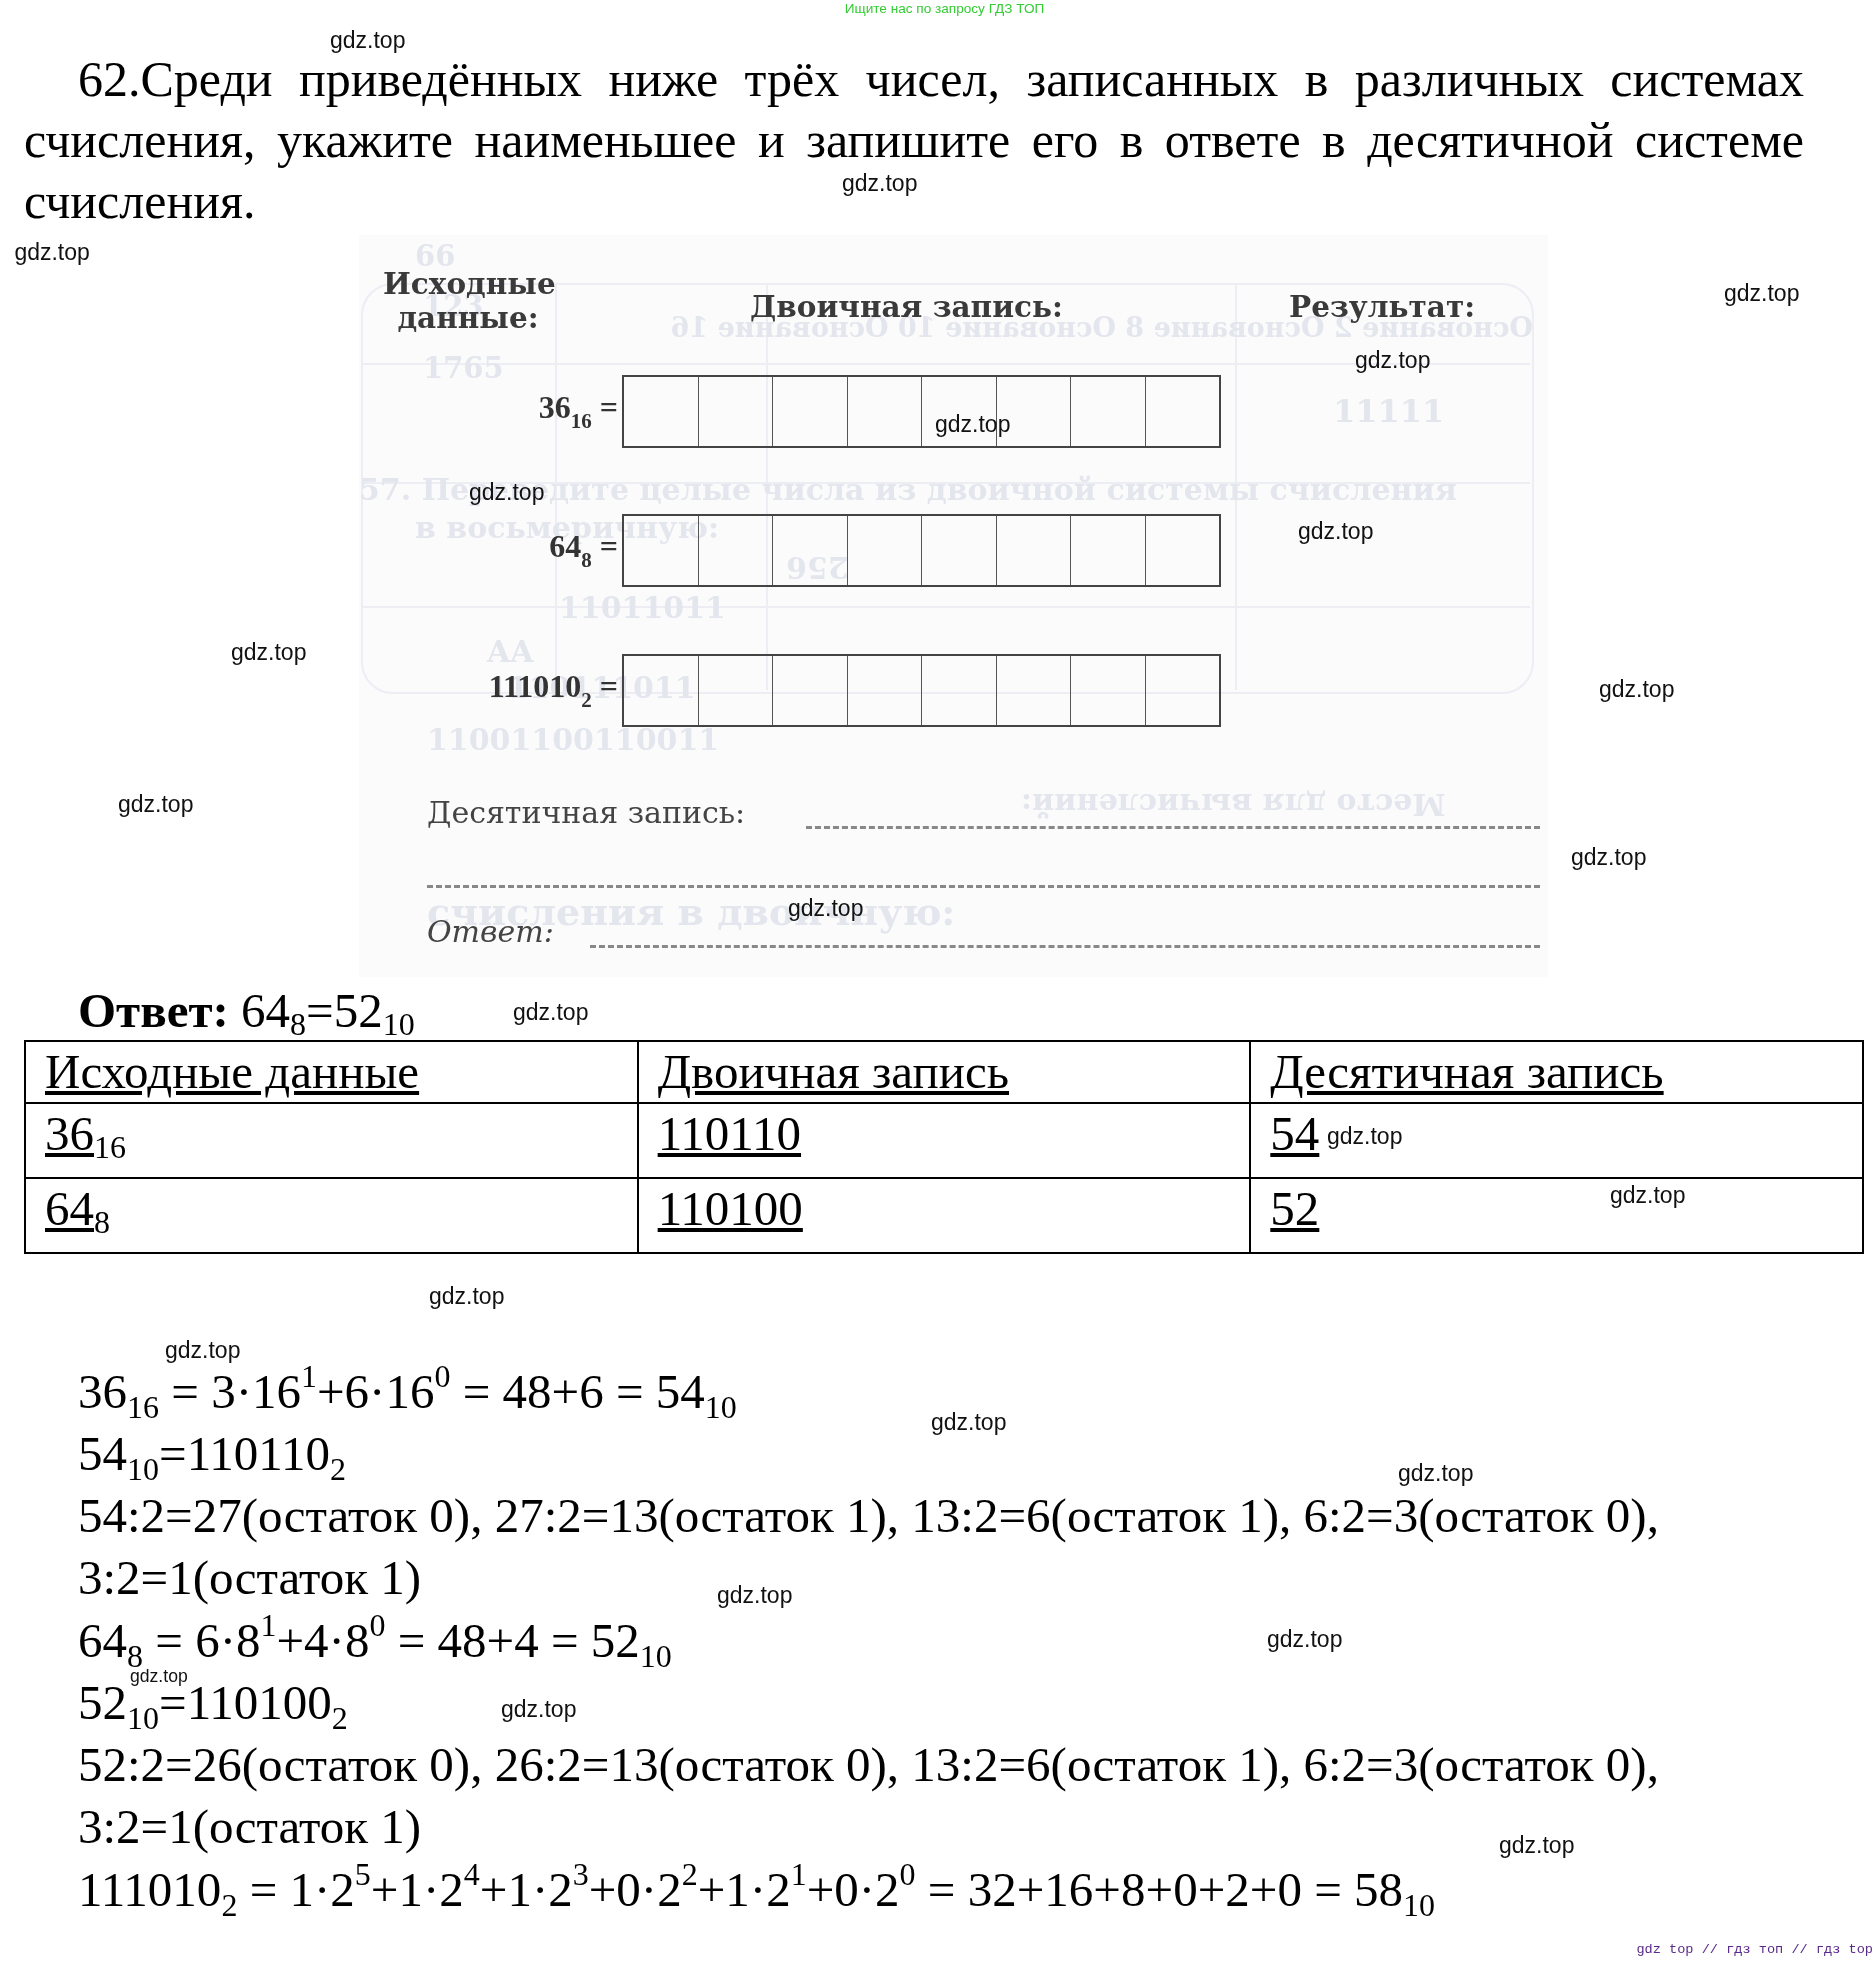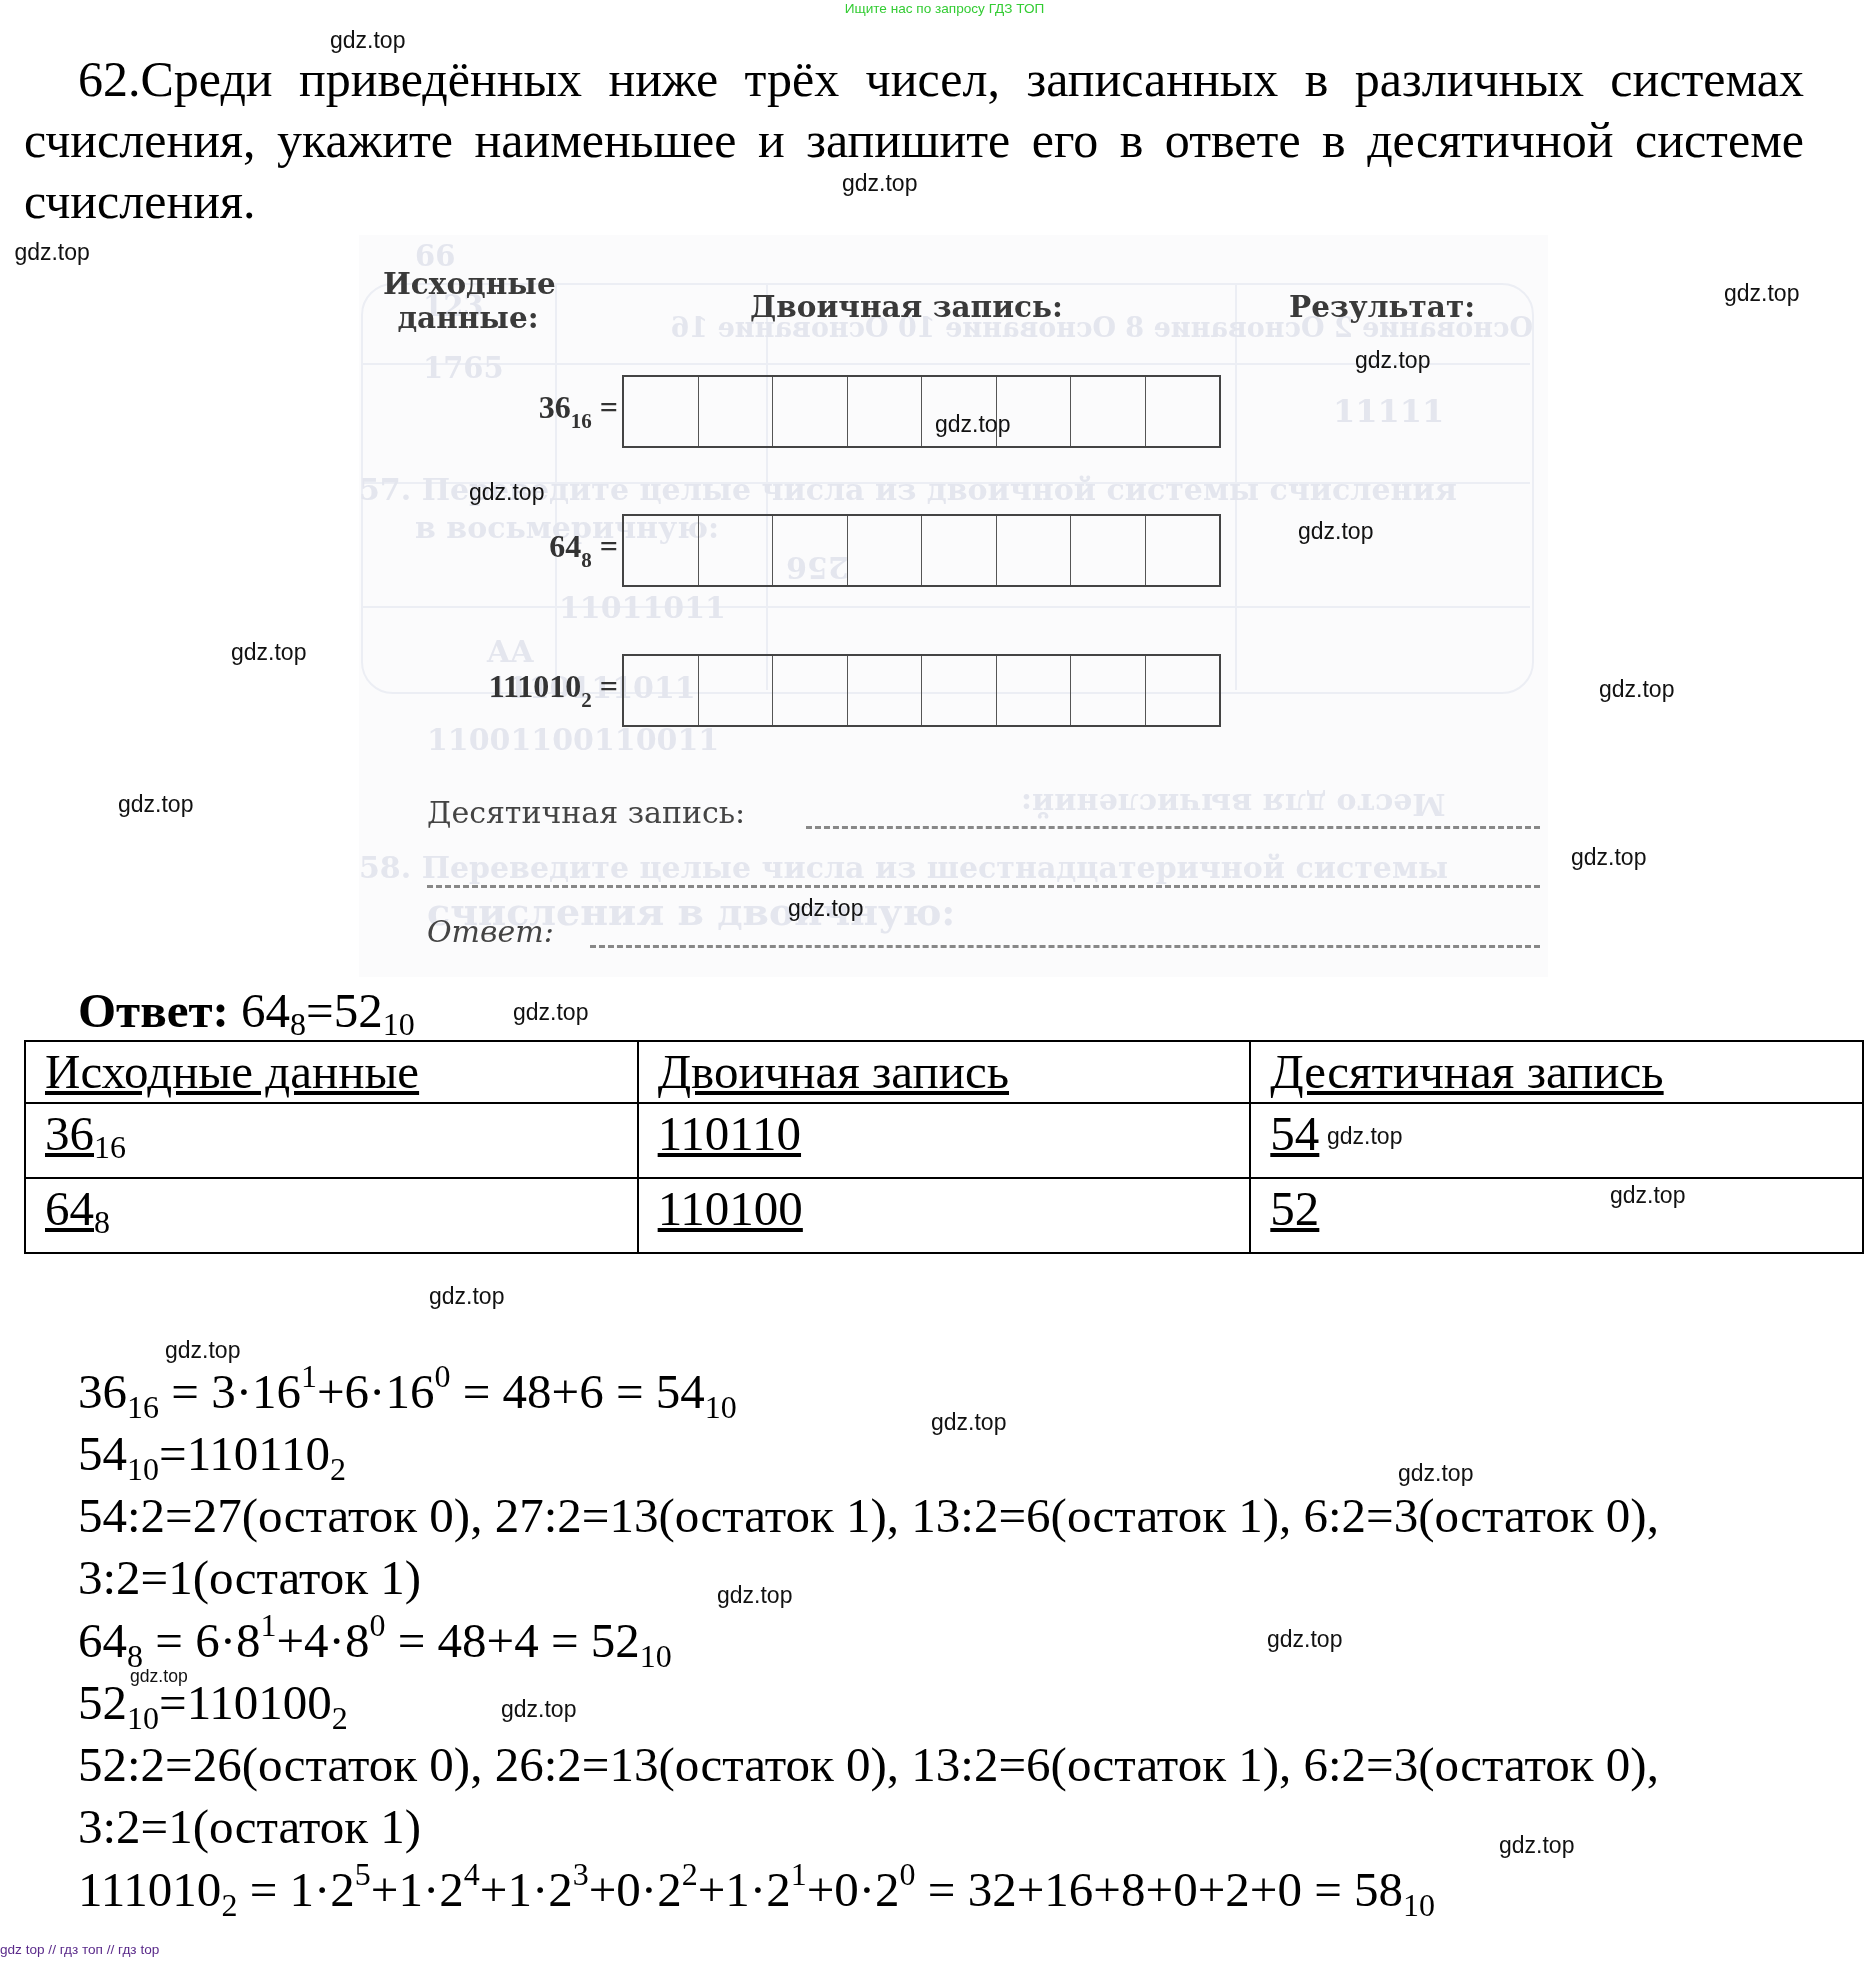--- a/index.html
+++ b/index.html
@@ -31,21 +31,21 @@
   .answer b { font-weight:bold; }
   .answer sub { font-size:32px; vertical-align:-8px; }
 
   table.res { position:absolute; left:24px; top:1040px; width:1840px; border-collapse:collapse;text-decoration:underline; }
   table.res td { border:2.4px solid #000; height:60px; padding:0 0 0 19px; font-size:49px; line-height:60px; vertical-align:top; width:33.3%; white-space:nowrap; }
   table.res td sub { font-size:32px; vertical-align:-8px; }
 
   .calc { left:78px; width:1780px; font-size:49px; line-height:62px; white-space:nowrap; }
   .calc sub { font-size:32px; vertical-align:-9.6px; }
   .calc sup { font-size:32px; vertical-align:21px; line-height:0; }
-  .footer { top:1942px; left:0; width:1873px; text-align:left; font-family:Liberation Sans, sans-serif; font-size:13.6px; color:#5a2a8a; }
+  .footer { top:1942px; left:0; width:1873px; text-align:right; font-family:Liberation Mono, monospace; font-size:13.6px; color:#5a2a8a; }
 </style>
 </head>
 <body>
 
 <div class="abs banner">Ищите нас по запросу ГДЗ ТОП</div>
 
 <div class="abs task">
   <p><span>62.</span><span>Среди приведённых ниже трёх чисел, записанных в различных системах счисления, укажите наименьшее и запишите его в ответе в десятичной системе счисления.</span></p>
 </div>
 
@@ -63,21 +63,20 @@
   <div class="ghost" style="left:64px;top:116px;font-size:29px">1765</div>
   <div class="ghost" style="left:974px;top:157px;font-size:32px">11111</div>
   <div class="ghost" style="left:0px;top:237px;font-size:30px">57. Переведите целые числа из двоичной системы счисления</div>
   <div class="ghost" style="left:56px;top:275px;font-size:30px">в восьмеричную:</div>
   <div class="ghost" style="left:427px;top:315px;font-size:30px;transform:rotate(180deg)">256</div>
   <div class="ghost" style="left:200px;top:355px;font-size:30px">11011011</div>
   <div class="ghost" style="left:128px;top:399px;font-size:30px">AA</div>
   <div class="ghost" style="left:128px;top:435px;font-size:30px">1110111011</div>
   <div class="ghost" style="left:68px;top:487px;font-size:30px">11001100110011</div>
   <div class="ghost" style="left:662px;top:552px;font-size:30px;transform:rotate(180deg)">Место для вычислений:</div>
-  <div class="ghost" style="left:0px;top:615px;font-size:30px">58. Переведите целые числа из шестнадцатеричной системы</div>
   <div class="ghost" style="left:68px;top:654px;font-size:38px">счисления в двоичную:</div>
 
   <div class="sc-lbl" style="left:24px;top:34px"><span>Исходные</span><br><span style="position:relative;left:14.4px;top:4.8px">данные:</span></div>
   <div class="sc-lbl" style="left:391px;top:57px">Двоичная запись:</div>
   <div class="sc-lbl" style="left:930px;top:57px">Результат:</div>
 
   <div class="sc-num" style="right:930px;top:156px"><span>36</span><sub>16</sub> <span>=</span></div>
   <div class="boxes" style="top:140px">
     <div class="cell"></div>
       <div class="cell"></div>

